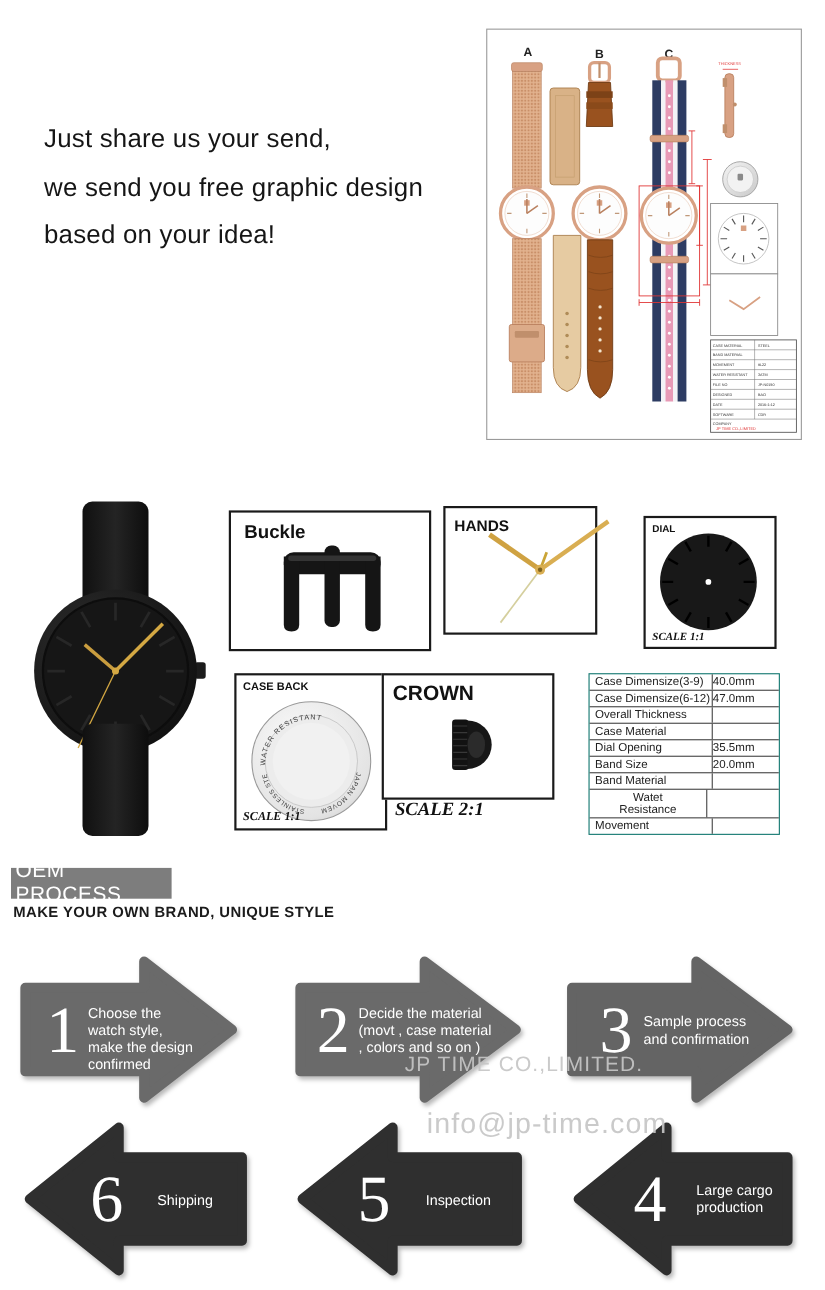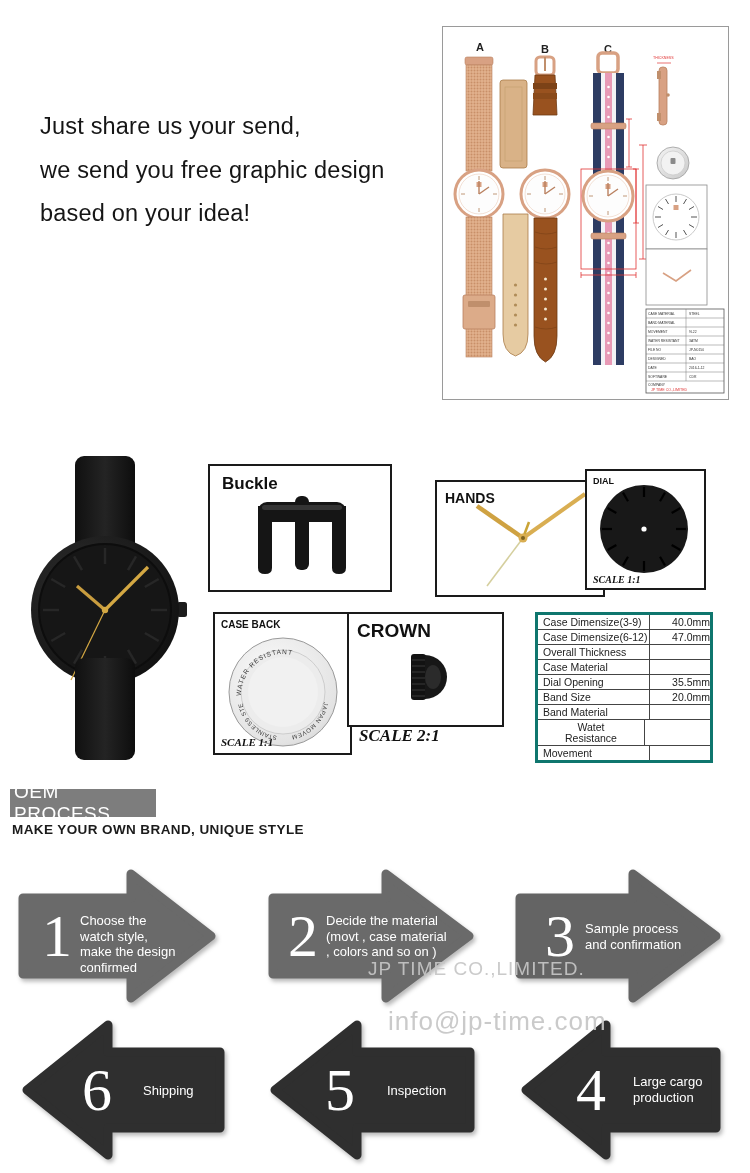--- a/index.html
+++ b/index.html
@@ -16,28 +16,28 @@
   
   .bar{background:#7d7d7d;color:#fff;display:flex;align-items:center;padding-left:4px;
        font-size:20px;letter-spacing:.5px;}
 
   
   .pbox{position:absolute;border:2px solid #1a1a1a;background:#fff;box-sizing:border-box;}
   .pbox-label{position:absolute;font-weight:bold;color:#111;}
   .scale-label{position:absolute;font-family:"Liberation Serif",serif;font-style:italic;font-weight:bold;color:#111;}
 
   
-  #spec-table{left:535px;top:612px;width:172px;border:3px solid #0f766e;background:#fff;}
+  #spec-table{left:535px;top:612px;width:172px;border:1px solid #0f766e;background:#fff;}
   .spec-row{display:flex;border-bottom:1px solid #444;align-items:center;}
   .spec-row:last-child{border-bottom:none;}
   .spec-label{width:106px;border-right:1px solid #444;font-size:10.5px;padding-left:5px;
               align-self:stretch;display:flex;align-items:center;color:#222;}
   .spec-label.center{justify-content:center;padding-left:0;text-align:center;}
   .spec-label.center span{display:inline-block;width:72px;line-height:11px;}
-  .spec-value{flex:1;text-align:right;font-size:10.5px;color:#222;}
+  .spec-value{flex:1;text-align:left;font-size:10.5px;color:#222;}
 
   
   #oem-subtitle{left:12px;top:822px;font-size:13.5px;font-weight:700;letter-spacing:.4px;color:#1b1b1b;}
 
   .step{position:absolute;filter:drop-shadow(2px 3px 2px rgba(0,0,0,.28));}
   .step svg{position:absolute;left:0;top:0;}
   .step-num{position:absolute;color:#fff;font-family:"Liberation Serif",serif;font-size:60px;line-height:60px;}
   .step-text{position:absolute;color:#fff;font-size:13px;line-height:15.5px;}
 
   .watermark{position:absolute;color:rgba(198,198,198,.92);letter-spacing:1px;z-index:40;}
@@ -316,21 +316,21 @@
       <g fill="#151515">
         <rect x="48" y="36" width="88" height="20" rx="9"></rect>
         <path d="M48,40 h14 v62 q0,6 -7,6 q-7,0 -7,-6 z"></path>
         <path d="M122,40 h14 v62 q0,6 -7,6 q-7,0 -7,-6 z"></path>
         <rect x="85" y="30" width="14" height="74" rx="6"></rect>
       </g>
       <rect x="52" y="39" width="80" height="5" rx="2.5" fill="#343434"></rect>
     </svg>
   </div>
 
-  <div class="pbox" style="left:403px;top:480px;width:170px;height:117px;margin-left:32px;">
+  <div class="pbox" style="left:403px;top:460px;width:140px;height:117px;">
     <div class="pbox-label" style="left:8px;top:8px;font-size:14px;">HANDS</div>
     <svg width="166" height="113" viewBox="0 0 166 113">
       <line x1="86" y1="56" x2="148" y2="12" stroke="#d9ae52" stroke-width="4"></line>
       <line x1="86" y1="56" x2="40" y2="24" stroke="#cfa242" stroke-width="4.5"></line>
       <line x1="86" y1="56" x2="50" y2="104" stroke="#d5cf9e" stroke-width="1.6"></line>
       <line x1="86" y1="56" x2="92" y2="40" stroke="#caa436" stroke-width="2.5"></line>
       <circle cx="86" cy="56" r="4.5" fill="#d9ae52"></circle>
       <circle cx="86" cy="56" r="2" fill="#7c621f"></circle>
     </svg>
   </div>

